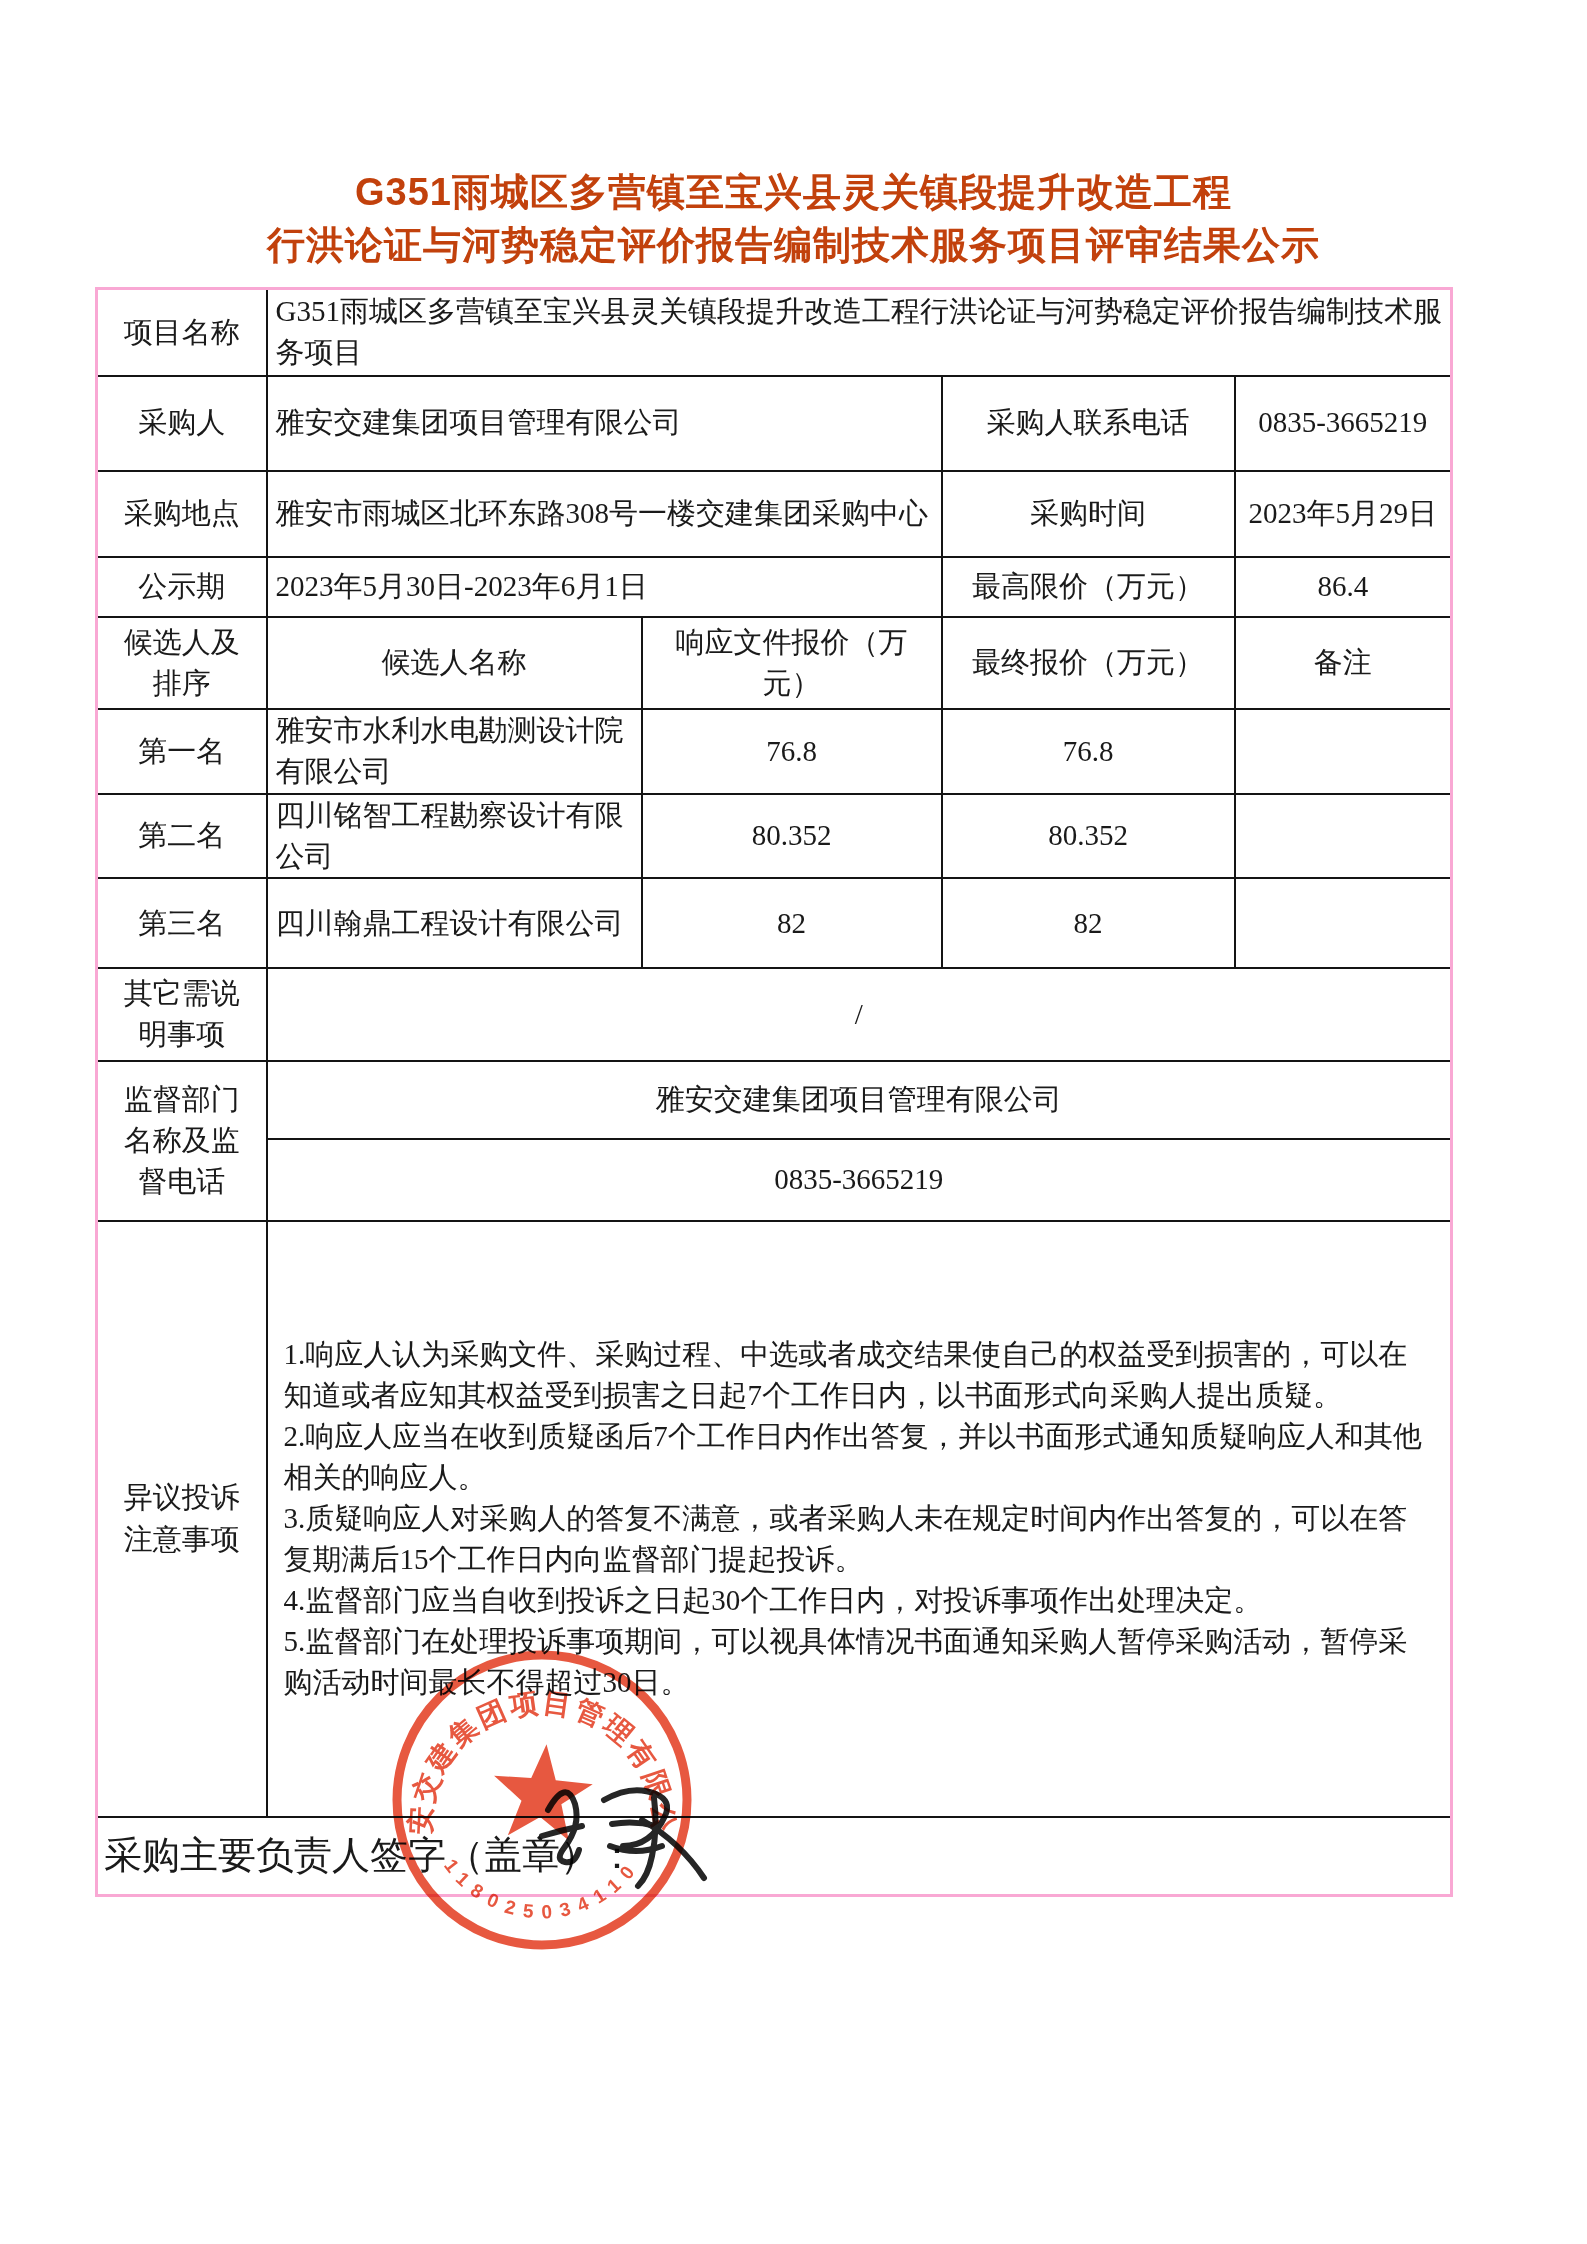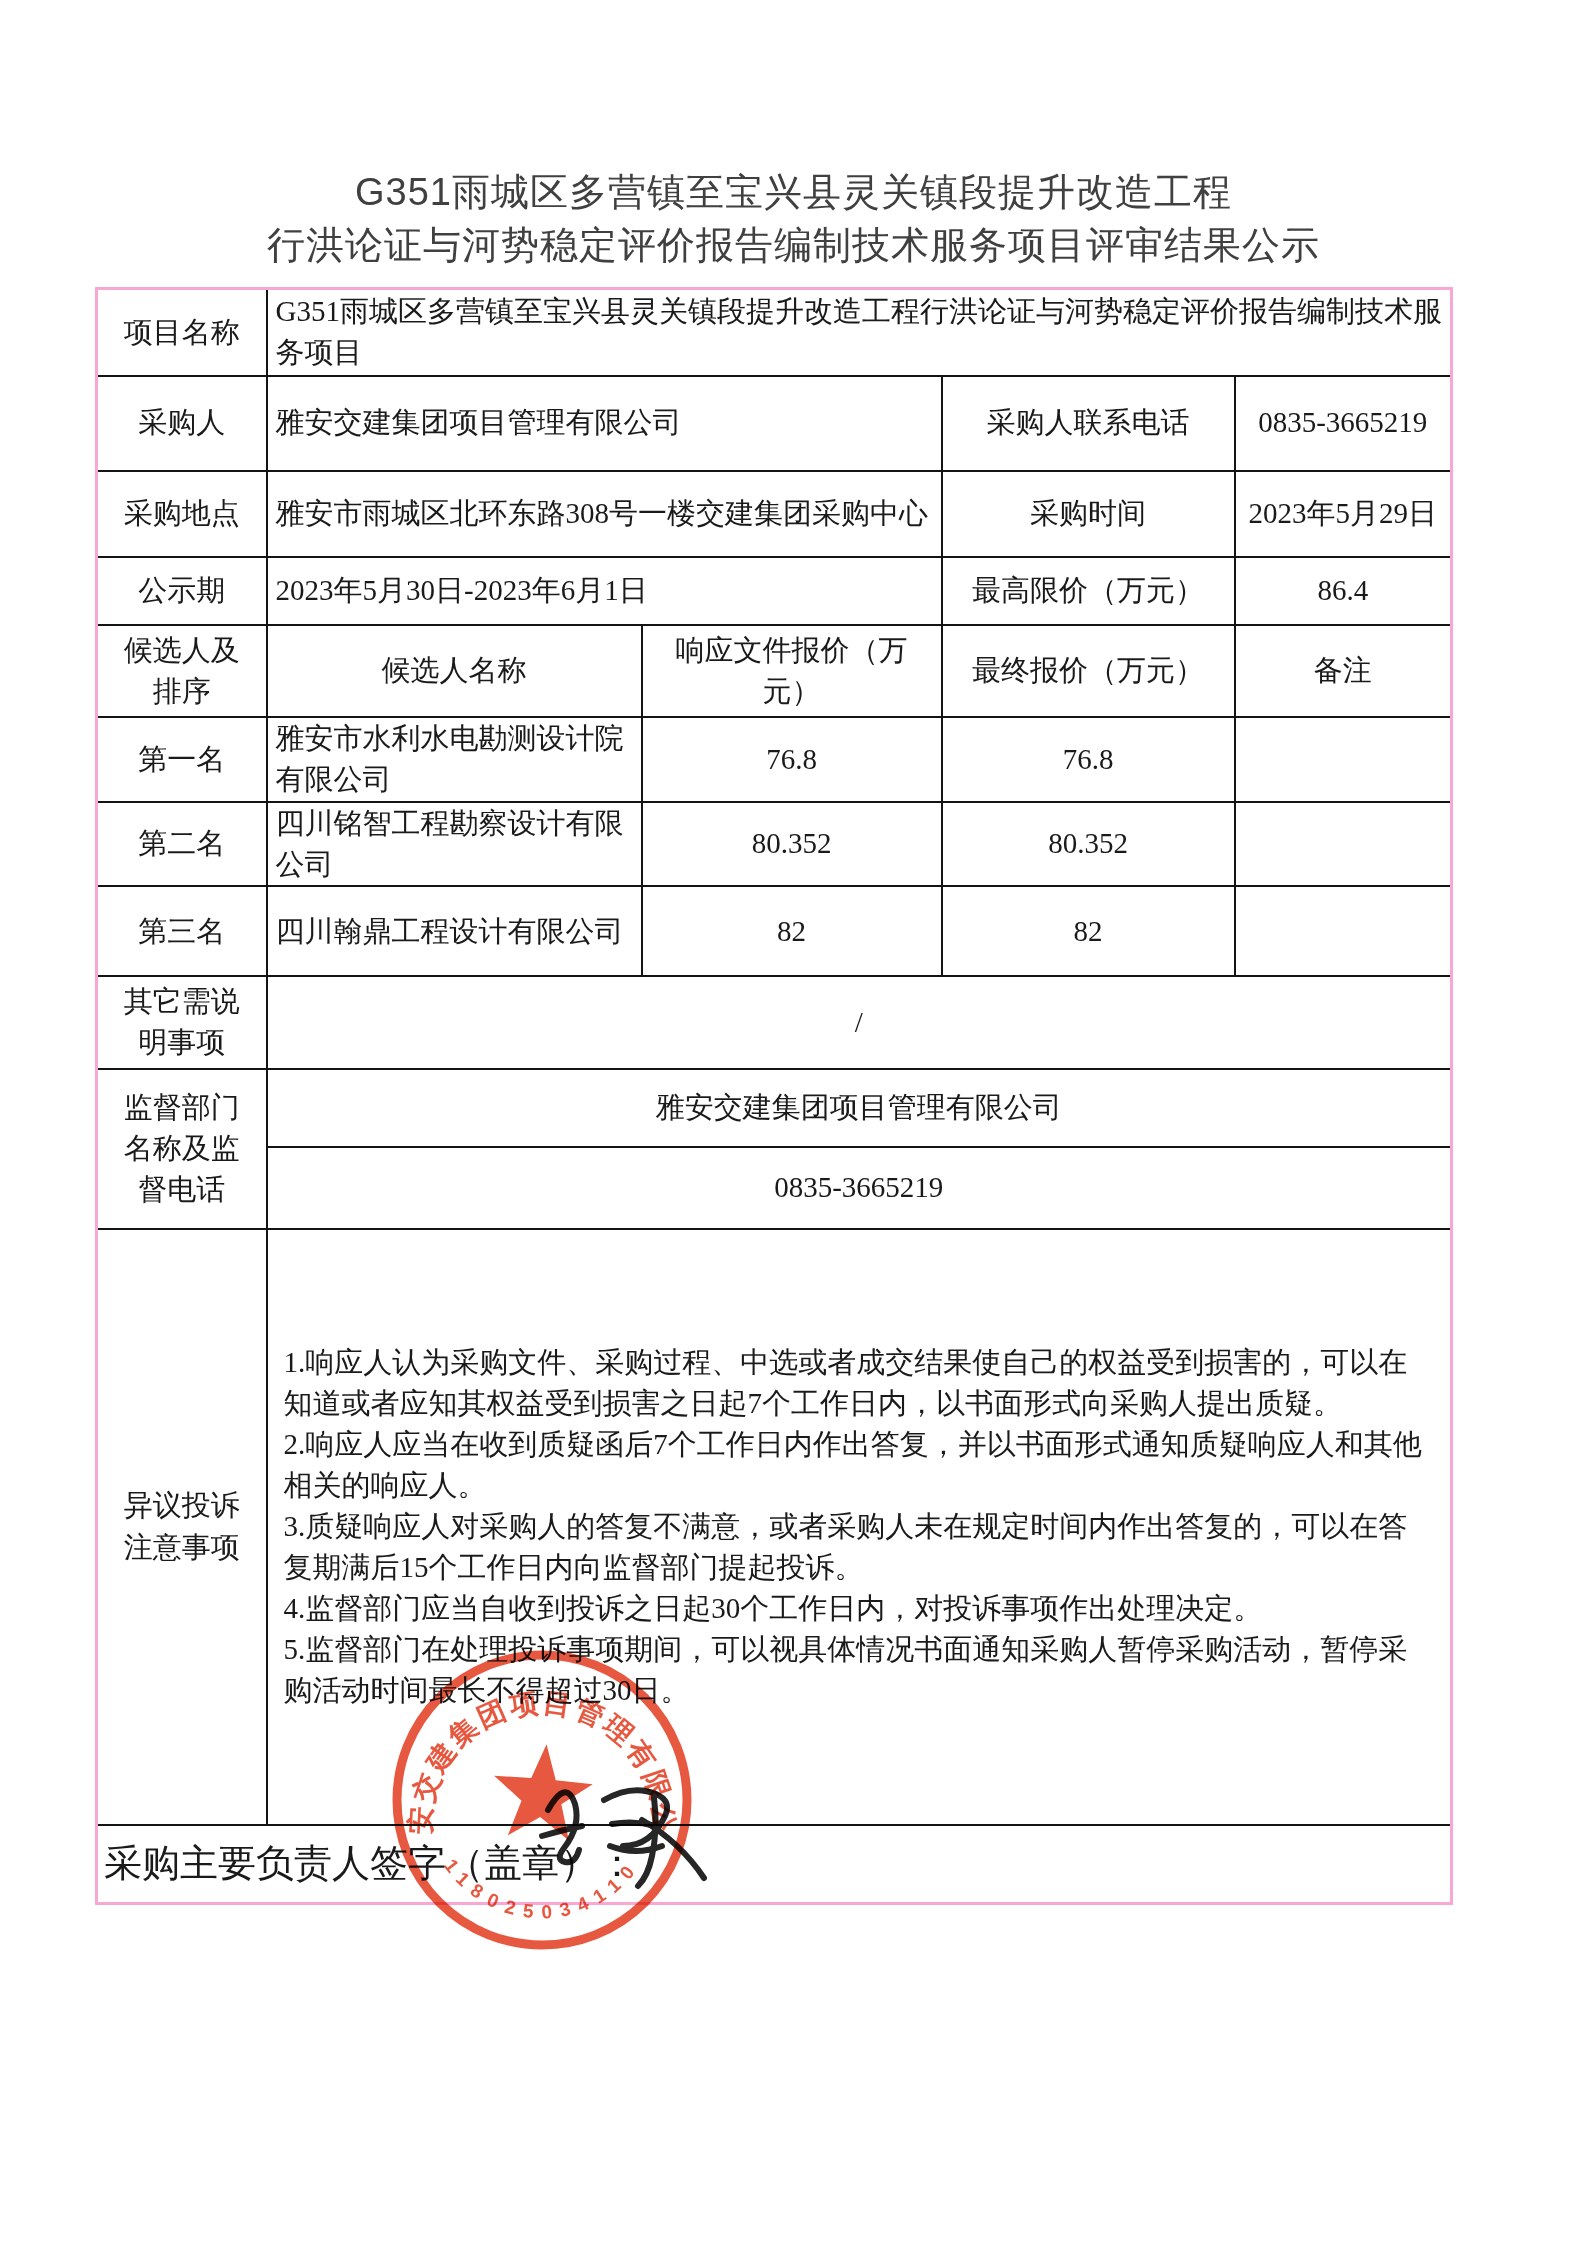--- a/index.html
+++ b/index.html
@@ -10,23 +10,23 @@
     font-family:"Liberation Serif", serif;
     color:#1a1a1a;
     overflow:hidden;
   }
 
   
   .doc-titles {
     position:absolute; top:166px; left:0; width:1587px;
     text-align:center;
     font-family:"Liberation Sans", sans-serif;
-    font-weight:normal;
+    font-weight:bold;
     font-size:38px; line-height:53px;
-    color:#404040;
+    color:#c2410c;
     letter-spacing:1px;
   }
 
   
   table.main {
     position:absolute; left:95px; top:287px;
     width:1355px;
     border-collapse:collapse;
     table-layout:fixed;
     border:3px solid #f9a8d4;
@@ -41,21 +41,21 @@
     overflow:hidden;
     word-break:break-all;
   }
   td.label { padding:4px 20px; }
   td.left  { text-align:left; }
   td.hdr-bid { padding:4px 22px; }
 
   tr.r1  { height:87px; }
   tr.r2  { height:95px;border-radius:32px; }
   tr.r3  { height:86px; }
-  tr.r4  { height:68px; }
+  tr.r4  { height:60px; }
   tr.r5  { height:85px;border-radius:12px; }
   tr.r6  { height:85px; }
   tr.r7  { height:76px;border-radius:17px; }
   tr.r8  { height:90px; }
   tr.r9  { height:84px; }
   tr.r10 { height:78px; }
   tr.r11 { height:82px; }
   tr.r12 { height:596px; }
   tr.r13 { height:79px; }
 

